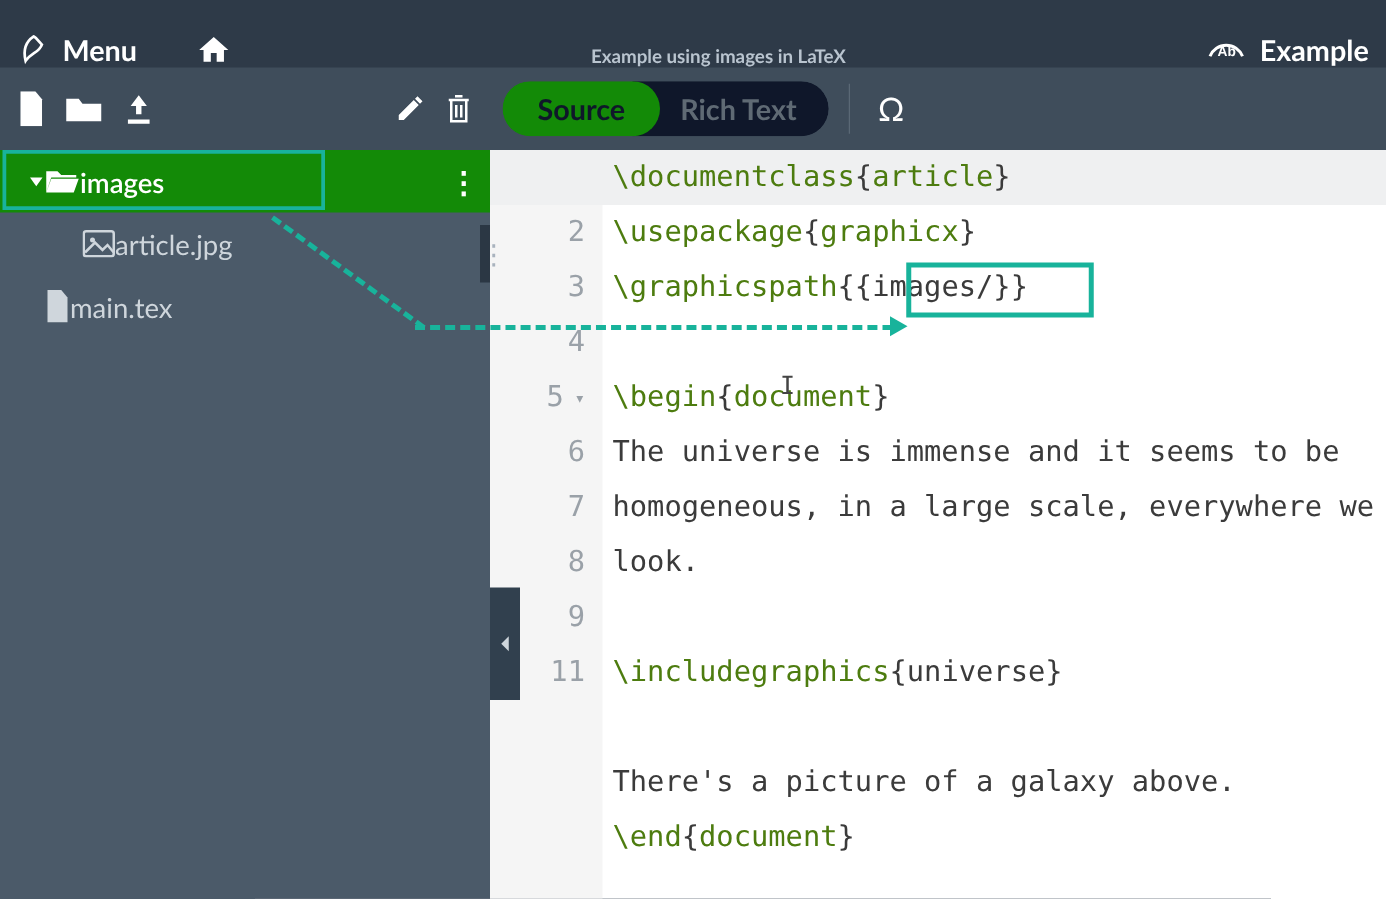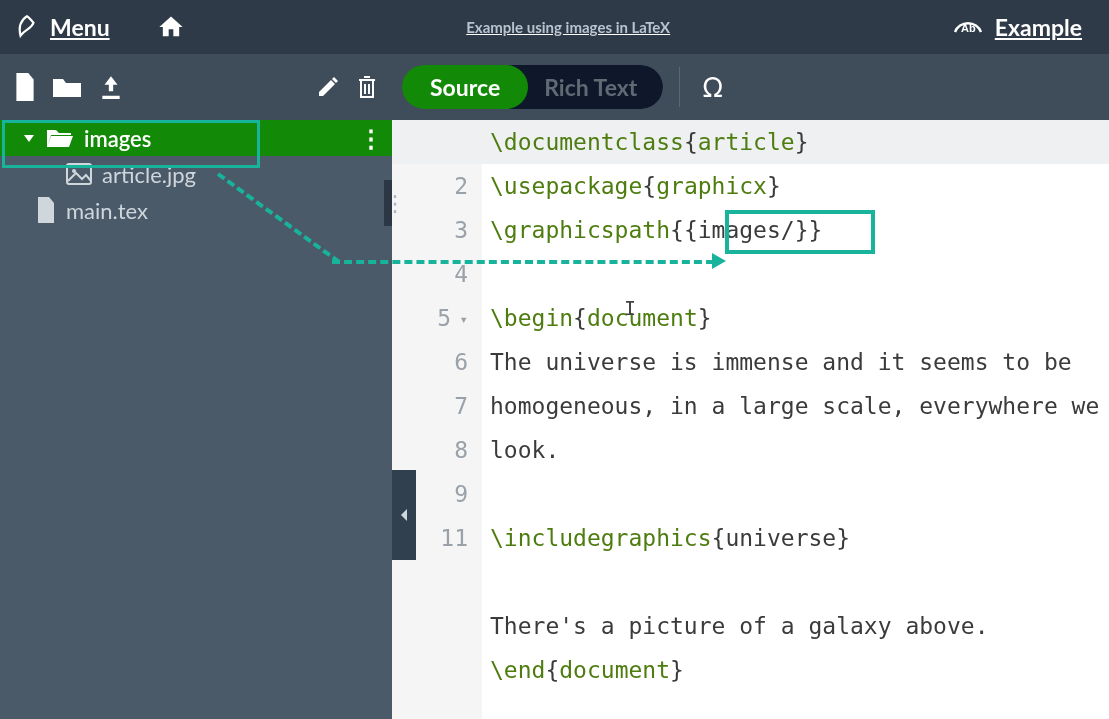--- a/index.html
+++ b/index.html
@@ -4,24 +4,23 @@
 <style>
   * { box-sizing: border-box; margin: 0; padding: 0; }
   html, body { width: 1109px; height: 719px; overflow: hidden; font-family: "Segoe UI", "Lato", Arial, sans-serif; }
   body { background: #3f4d5b; position: relative; }
 
   
   .header {
     height: 54px;
     background: #2e3a48;
     display: flex;
-    align-items: center;
+    align-items: flex-end;
     color: #fff;
-    padding: 0 27px 0 14px;
-    text-decoration: underline;
+    padding: 0 14px 0 14px;
   }
   .menu-btn {
     display: flex; align-items: center; gap: 10px;
     font-size: 23px; font-weight: 700; cursor: pointer;
   }
   .home-btn { margin-left: 46px; cursor: pointer; }
   .title {
     flex: 1; text-align: center; font-size: 15px; font-weight: 700;
     color: #b9c4cf;
   }
@@ -50,38 +49,38 @@
     display: flex; position: relative;
     border-radius: 26px; overflow: hidden;
     height: 44px;
   }
   .pill {
     display: flex; align-items: center; justify-content: center;
     font-size: 23px; font-weight: 700;
     padding: 0 28px; cursor: pointer;
     white-space: nowrap;
   }
-  .pill-active { background: #138a07; color: #ffffff; border-radius: 26px; z-index: 2; }
+  .pill-active { background: #138a07; color: #0f172a; border-radius: 26px; z-index: 2; }
   .pill-inactive { background: #0f172a; color: #5f6a74; margin-left: -22px; padding-left: 38px; padding-right: 26px; z-index: 1; border-radius: 0 26px 26px 0; }
   .divider { width: 1px; height: 40px; background: #5a6875; margin: 0 4px; }
   .omega-btn { color: #fff; font-size: 26px; cursor: pointer; padding: 0 6px; }
 
   
   .main { display: flex; height: calc(719px - 54px - 66px); }
 
   
   .sidebar {
     width: 392px;
     background: #4b5a69;
     color: #fff;
     position: relative;
   }
   .tree-row {
-    display: flex; align-items: center; gap: 10px;
-    height: 36px;
+    display: flex; align-items: center; gap: 0;
+    height: 50px;
     font-size: 22px; font-weight: 600;
     cursor: pointer;
     padding-right: 10px;
   }
   .folder-row {
     background: #138a07;
     padding-left: 22px;
   }
   .folder-highlight {
     position: absolute;

